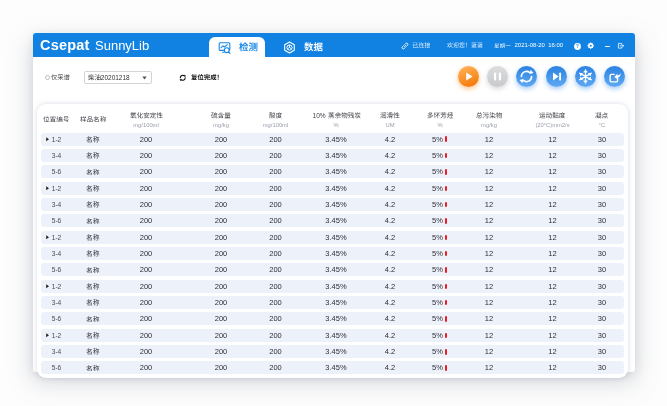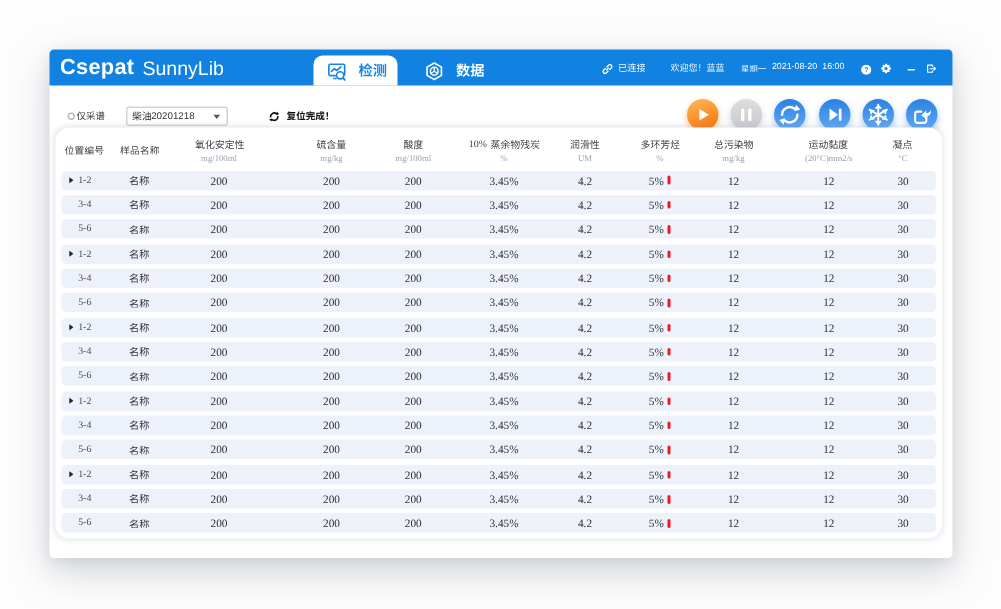--- a/index.html
+++ b/index.html
@@ -1,22 +1,22 @@
 <!DOCTYPE html>
 <html><head><meta charset="utf-8"><style>
 html,body{margin:0;padding:0;width:667px;height:406px;overflow:hidden;
  background:#fdfdfd;font-family:"Liberation Sans",sans-serif;}
 *{box-sizing:border-box}
 .abs{position:absolute}
 .win{position:absolute;left:33px;top:33px;width:602px;height:339px;background:#fff;
  border-radius:3px;box-shadow:0 9px 24px rgba(120,130,145,.34),0 2px 8px rgba(120,130,145,.14);}
 .hd{position:absolute;left:0;top:0;width:602px;height:24px;background:#1182e2;border-radius:3px 3px 0 0;}
 .tab{position:absolute;top:4px;height:20px;border-radius:6px 6px 0 0;}
-.card{position:absolute;left:4px;top:52px;width:591px;height:274px;background:#fff;
- border-radius:9px;box-shadow:0 0 5px rgba(140,150,175,.35);font-family:Liberation Serif, serif;}
+.card{position:absolute;left:4px;top:71px;width:591px;height:274px;background:#fff;
+ border-radius:9px;box-shadow:0 0 5px rgba(140,150,175,.35);}
 .band{position:absolute;left:4px;width:583px;height:13.0px;background:#edf1f9;border-radius:3px;}
 .num{position:absolute;width:60px;text-align:center;font-size:7.5px;color:#2f2f35;line-height:13.4px;height:13.4px}
 .pos{position:absolute;width:40px;text-align:center;font-size:6.6px;color:#4a4a55;line-height:13.4px;height:13.4px}
 .unit{position:absolute;width:80px;text-align:center;font-size:5.8px;color:#9aa0ad;}
 .btn{position:absolute;width:21px;height:21px;border-radius:50%;top:33px;}
 </style></head><body>
 
 <div class="win">
 <div class="hd"></div>
 <div class="abs" style="left:7px;top:3.5px;font-size:14.5px;font-weight:bold;color:#fff;letter-spacing:.2px">Csepat</div>

